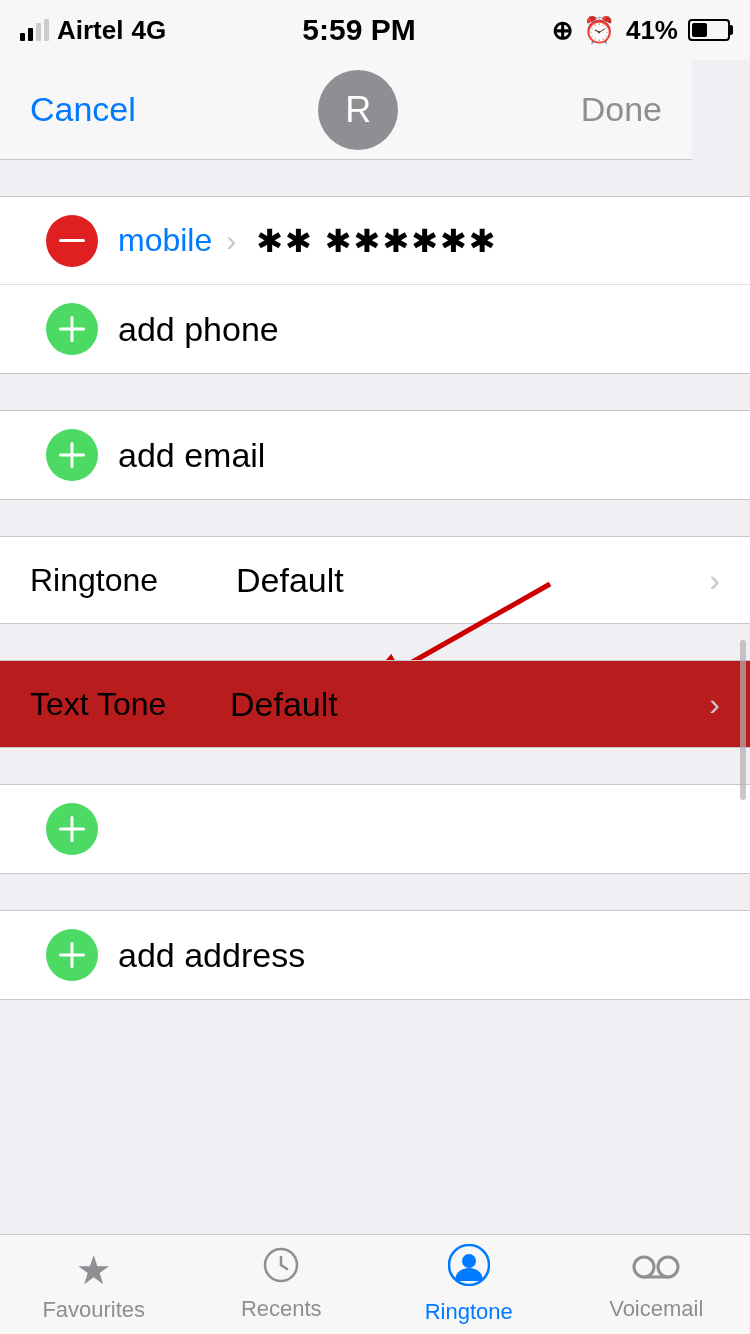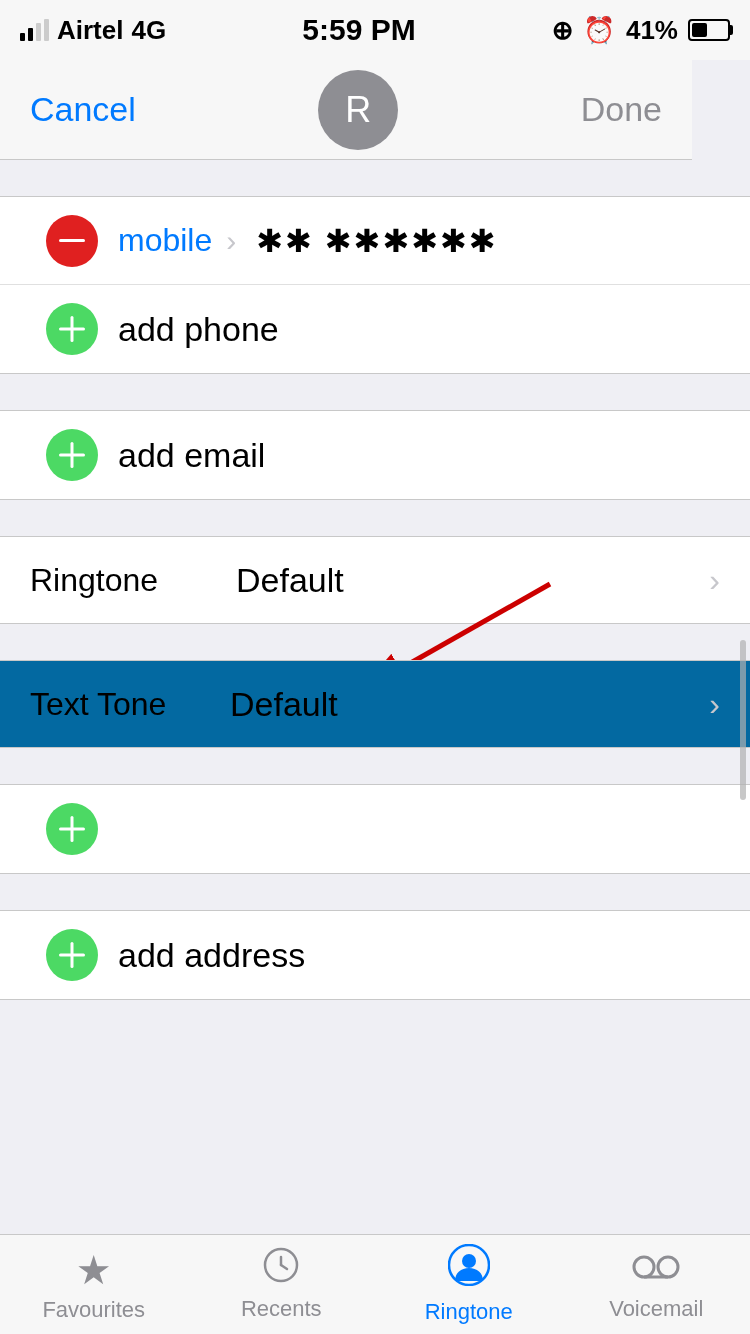--- a/index.html
+++ b/index.html
@@ -375,21 +375,21 @@
         <marker id="arrowhead" markerWidth="10" markerHeight="7" refX="0" refY="3.5" orient="auto">
           <polygon points="0 0, 10 3.5, 0 7" fill="#cc0000"></polygon>
         </marker>
       </defs>
       <line x1="350" y1="20" x2="200" y2="105" stroke="#cc0000" stroke-width="5" marker-end="url(#arrowhead)"></line>
     </svg>
   </div>
 
   <div class="section-gap"></div>
 
-  <div class="tone-row" style="background:#0369a1; border-top:1px solid #c8c8c8;">
+  <div class="tone-row" style="background:#b91c1c; border-top:1px solid #c8c8c8;">
     <span class="tone-label">Text Tone</span>
     <span class="tone-value">Default</span>
     <span class="tone-chevron">›</span>
   </div>
 
   <div class="section-gap"></div>
 
   <div class="card">
     <div class="row">
       <div class="plus-btn">

